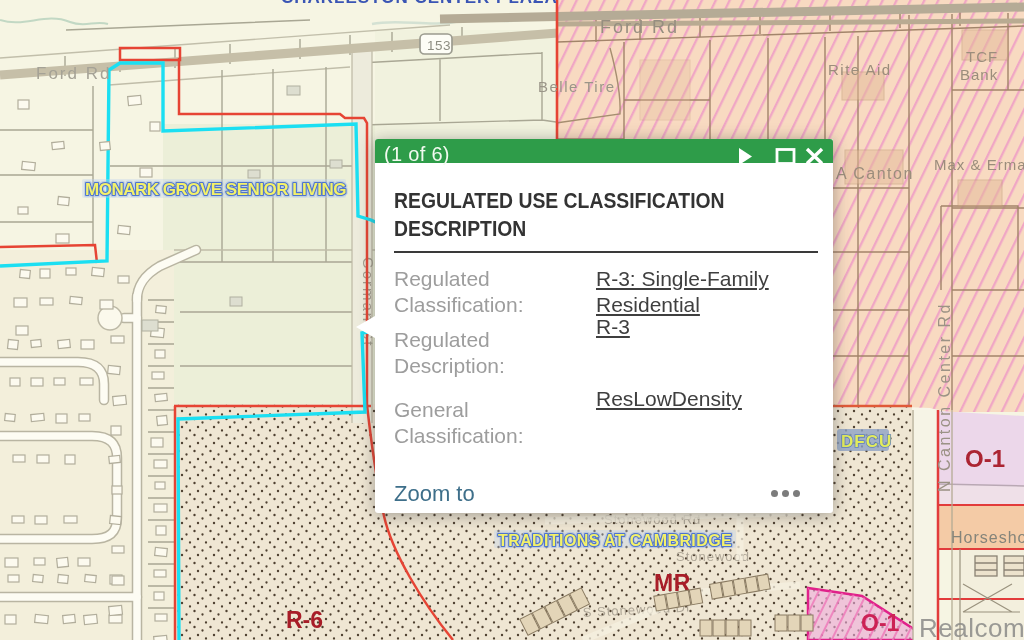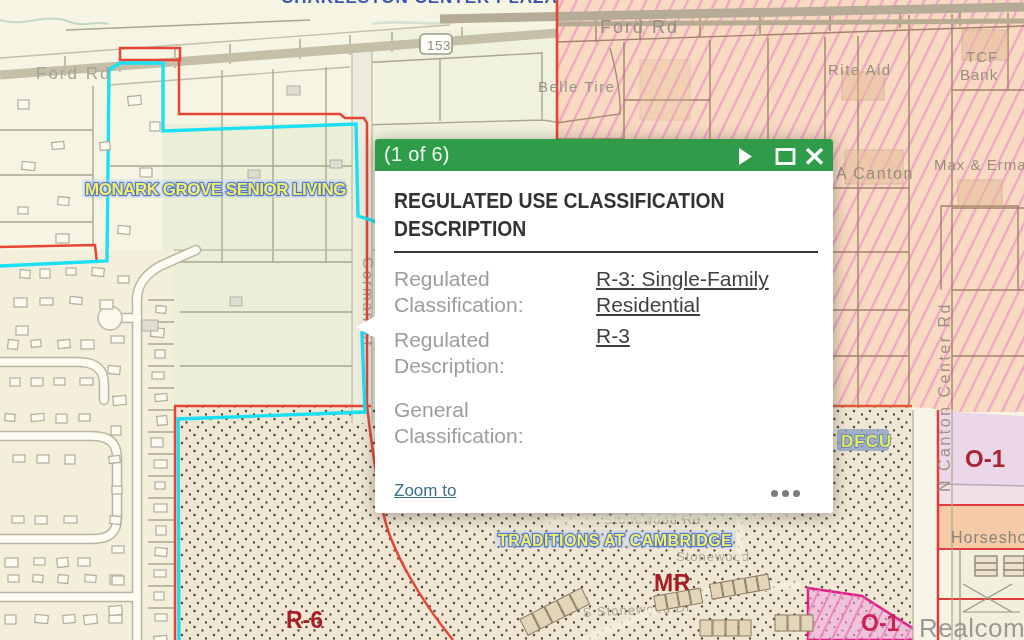--- a/index.html
+++ b/index.html
@@ -1,25 +1,25 @@
 <!DOCTYPE html>
 <html><head><meta charset="utf-8">
 <style>
 html,body{margin:0;padding:0;}
 #stage{position:relative;width:1024px;height:640px;overflow:hidden;background:#f6f5e3;font-family:"Liberation Sans",sans-serif;}
 #map{position:absolute;left:0;top:0;}
 #popup{position:absolute;left:375px;top:139px;width:458px;height:374px;background:#fff;border-radius:3px;box-shadow:0 2px 16px rgba(60,60,60,.45);}
-#phead{position:absolute;left:0;top:0;right:0;height:32px;background:#2e9c49;border-radius:3px 3px 0 0;}
+#phead{position:absolute;left:0;top:0;right:0;height:24px;background:#2e9c49;border-radius:3px 3px 0 0;}
 #phead .cnt{position:absolute;left:9px;top:1px;line-height:29px;color:#f2faf0;font-size:20px;letter-spacing:.3px;}
 #pbody{position:absolute;left:0;top:28px;right:0;bottom:0;}
 .t1{position:absolute;left:19px;top:20px;font-size:22px;font-weight:bold;color:#333;line-height:28px;transform:scaleX(.88);transform-origin:0 0;white-space:nowrap;}
 #pdiv{position:absolute;left:19px;top:84px;width:424px;height:2px;background:#3a3a3a;}
 .lab{position:absolute;left:19px;width:190px;font-size:21px;color:#9d9d9d;line-height:26px;}
 .val{position:absolute;left:221px;font-size:21px;color:#3f3f3f;line-height:26px;width:220px;text-decoration:underline;}
-#zoomto{position:absolute;left:19px;top:314px;font-size:17px;color:#3e6f8a;text-decoration:underline;}
+#zoomto{position:absolute;left:19px;top:314px;font-size:22px;color:#3e6f8a;}
 #dots span{position:absolute;width:7px;height:7px;border-radius:50%;background:#7c7c7c;top:323px;}
 #pointer{position:absolute;left:-19px;top:177px;width:0;height:0;border-right:19px solid #fff;border-top:11px solid transparent;border-bottom:11px solid transparent;}
 #realcomp{position:absolute;left:919px;top:613px;font-size:26px;color:#8a8a88;opacity:.85;letter-spacing:.5px;}
 </style></head>
 <body>
 <div id="stage">
 <svg id="map" width="1024" height="640" viewBox="0 0 1024 640">
 <defs>
 <pattern id="stip" width="16" height="16" patternUnits="userSpaceOnUse">
   <rect width="16" height="16" fill="#efe6d3"></rect>
@@ -335,22 +335,23 @@
       <rect x="38" y="3.5" width="17" height="14" fill="none" stroke="#fff" stroke-width="2.8"></rect>
       <path d="M68,3 L83,17.5 M83,3 L68,17.5" stroke="#fff" stroke-width="3.4"></path>
     </svg>
   </div>
   <div id="pbody">
     <div class="t1">REGULATED USE CLASSIFICATION<br>DESCRIPTION</div>
     <div id="pdiv"></div>
     <div class="lab" style="top:99px">Regulated<br>Classification:</div>
     <div class="val" style="top:99px">R-3: Single-Family Residential</div>
     <div class="lab" style="top:160px">Regulated<br>Description:</div>
-    <div class="val" style="top:156px">R-3</div>
+    <div class="val" style="top:147px">R-3</div>
     <div class="lab" style="top:230px">General<br>Classification:</div>
+    <div class="val" style="top:219px">ResLowDensity</div>
     <div id="zoomto">Zoom to</div>
     <div id="dots">
           <span style="left:396px"></span>
           <span style="left:407px"></span>
           <span style="left:418px"></span>
         </div>
   </div>
   <div id="pointer"></div>
 </div>
 <div id="realcomp">Realcomp</div>

